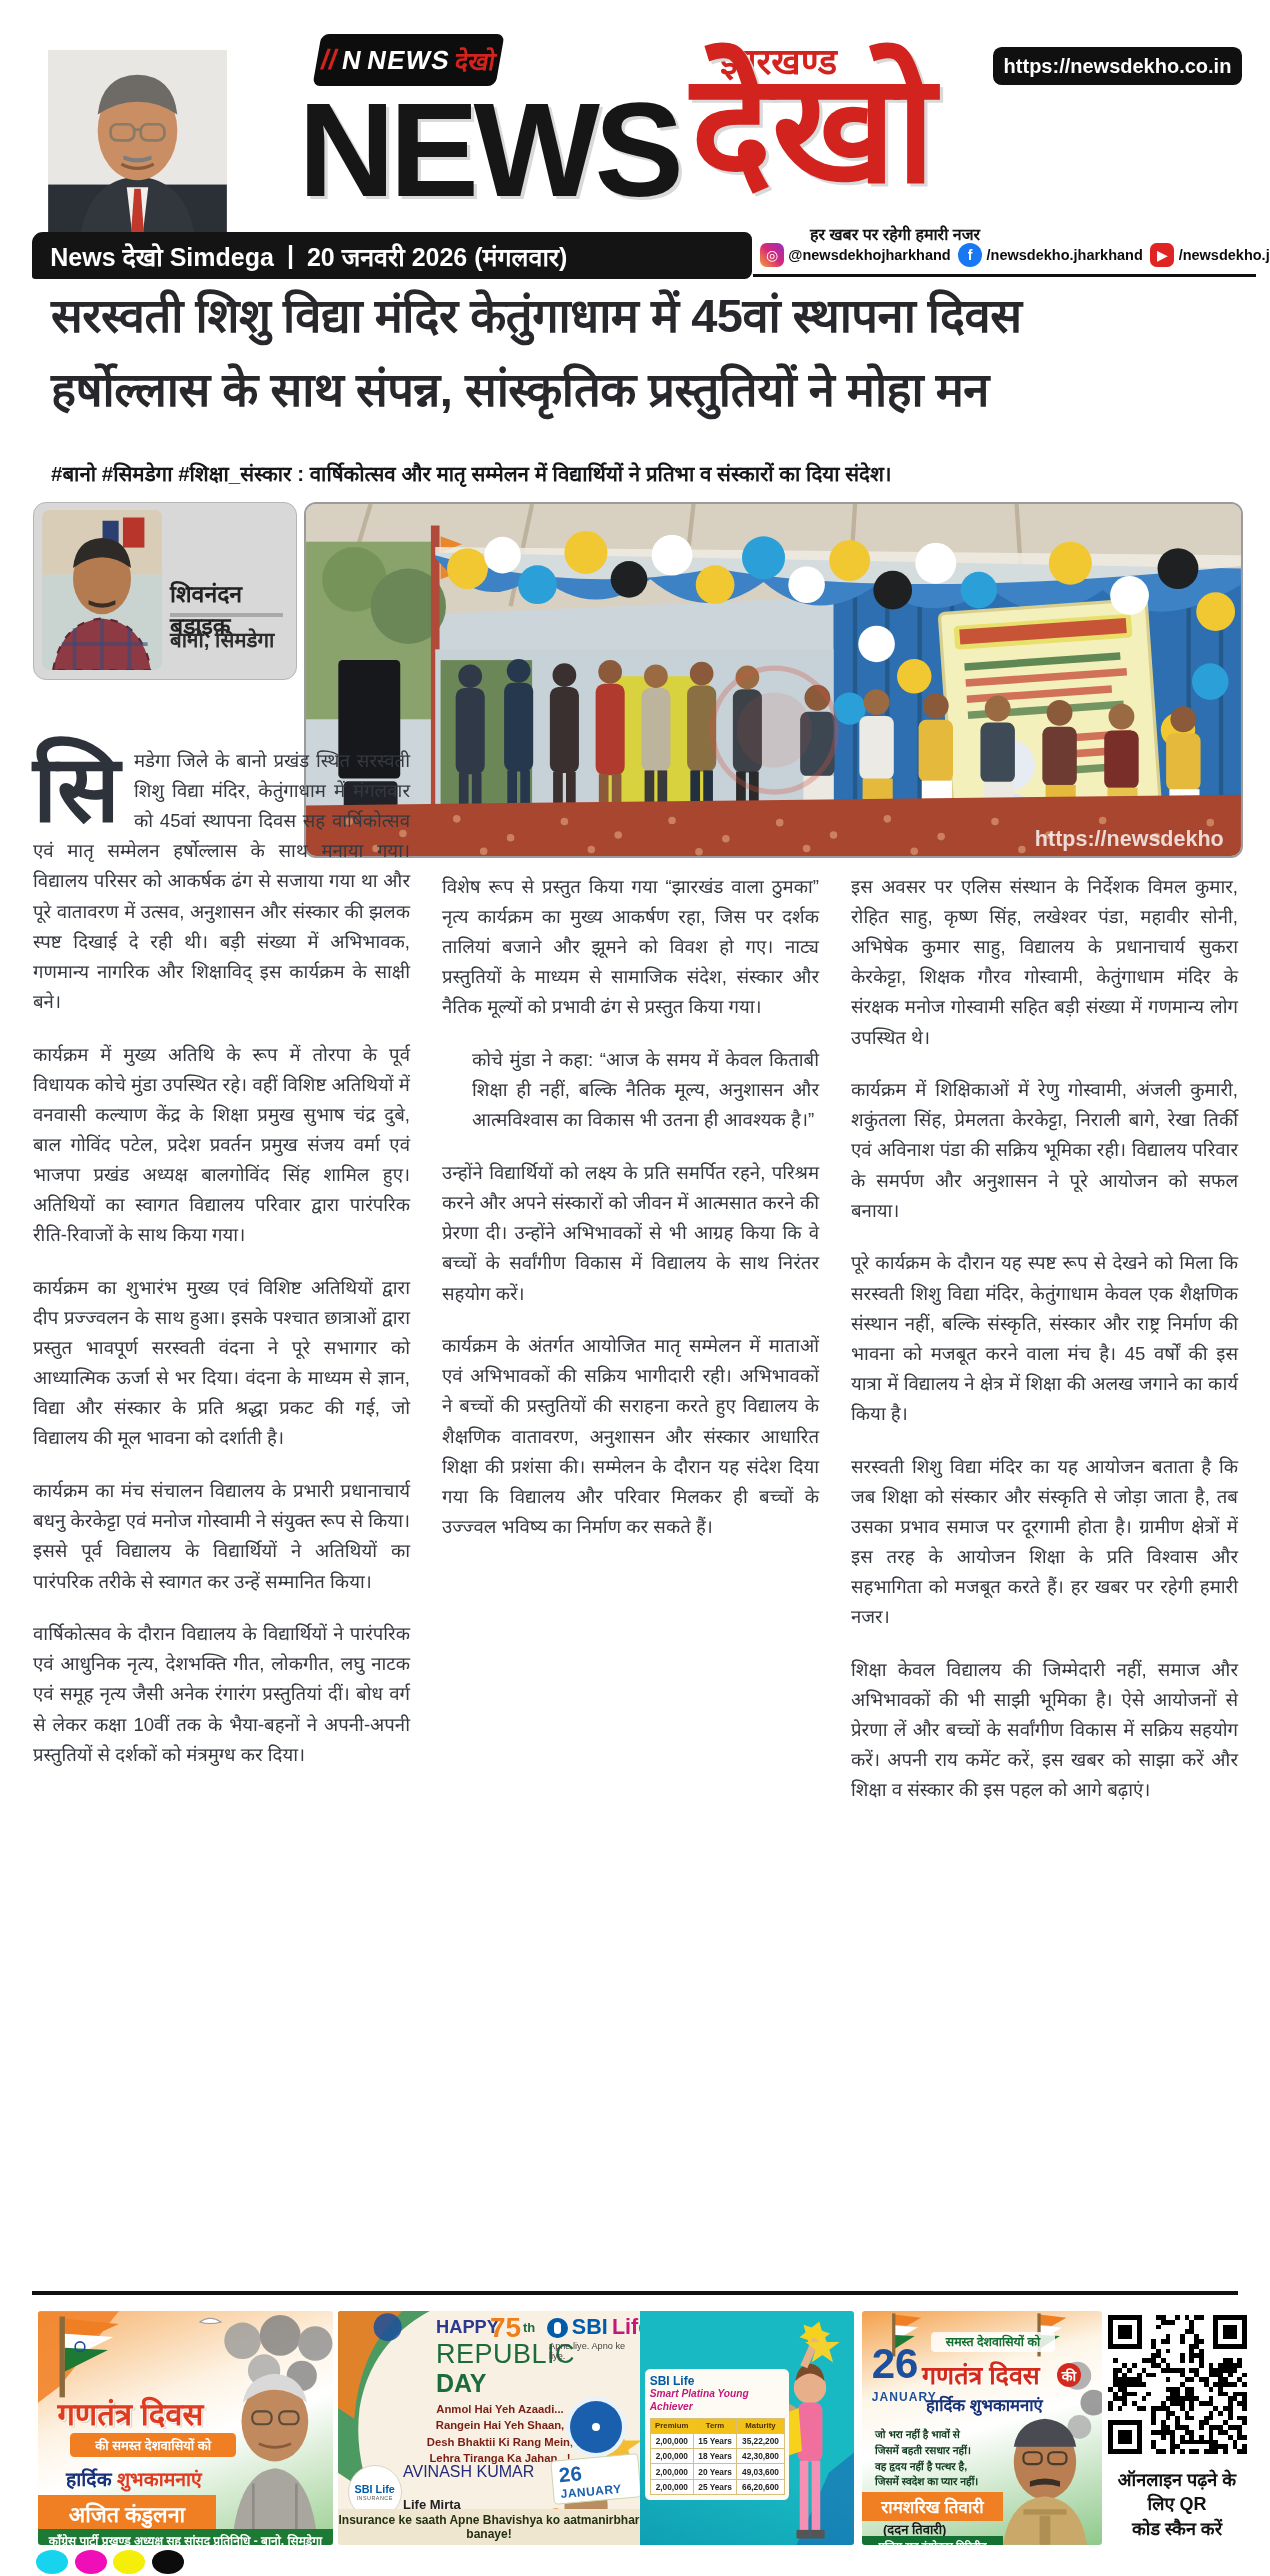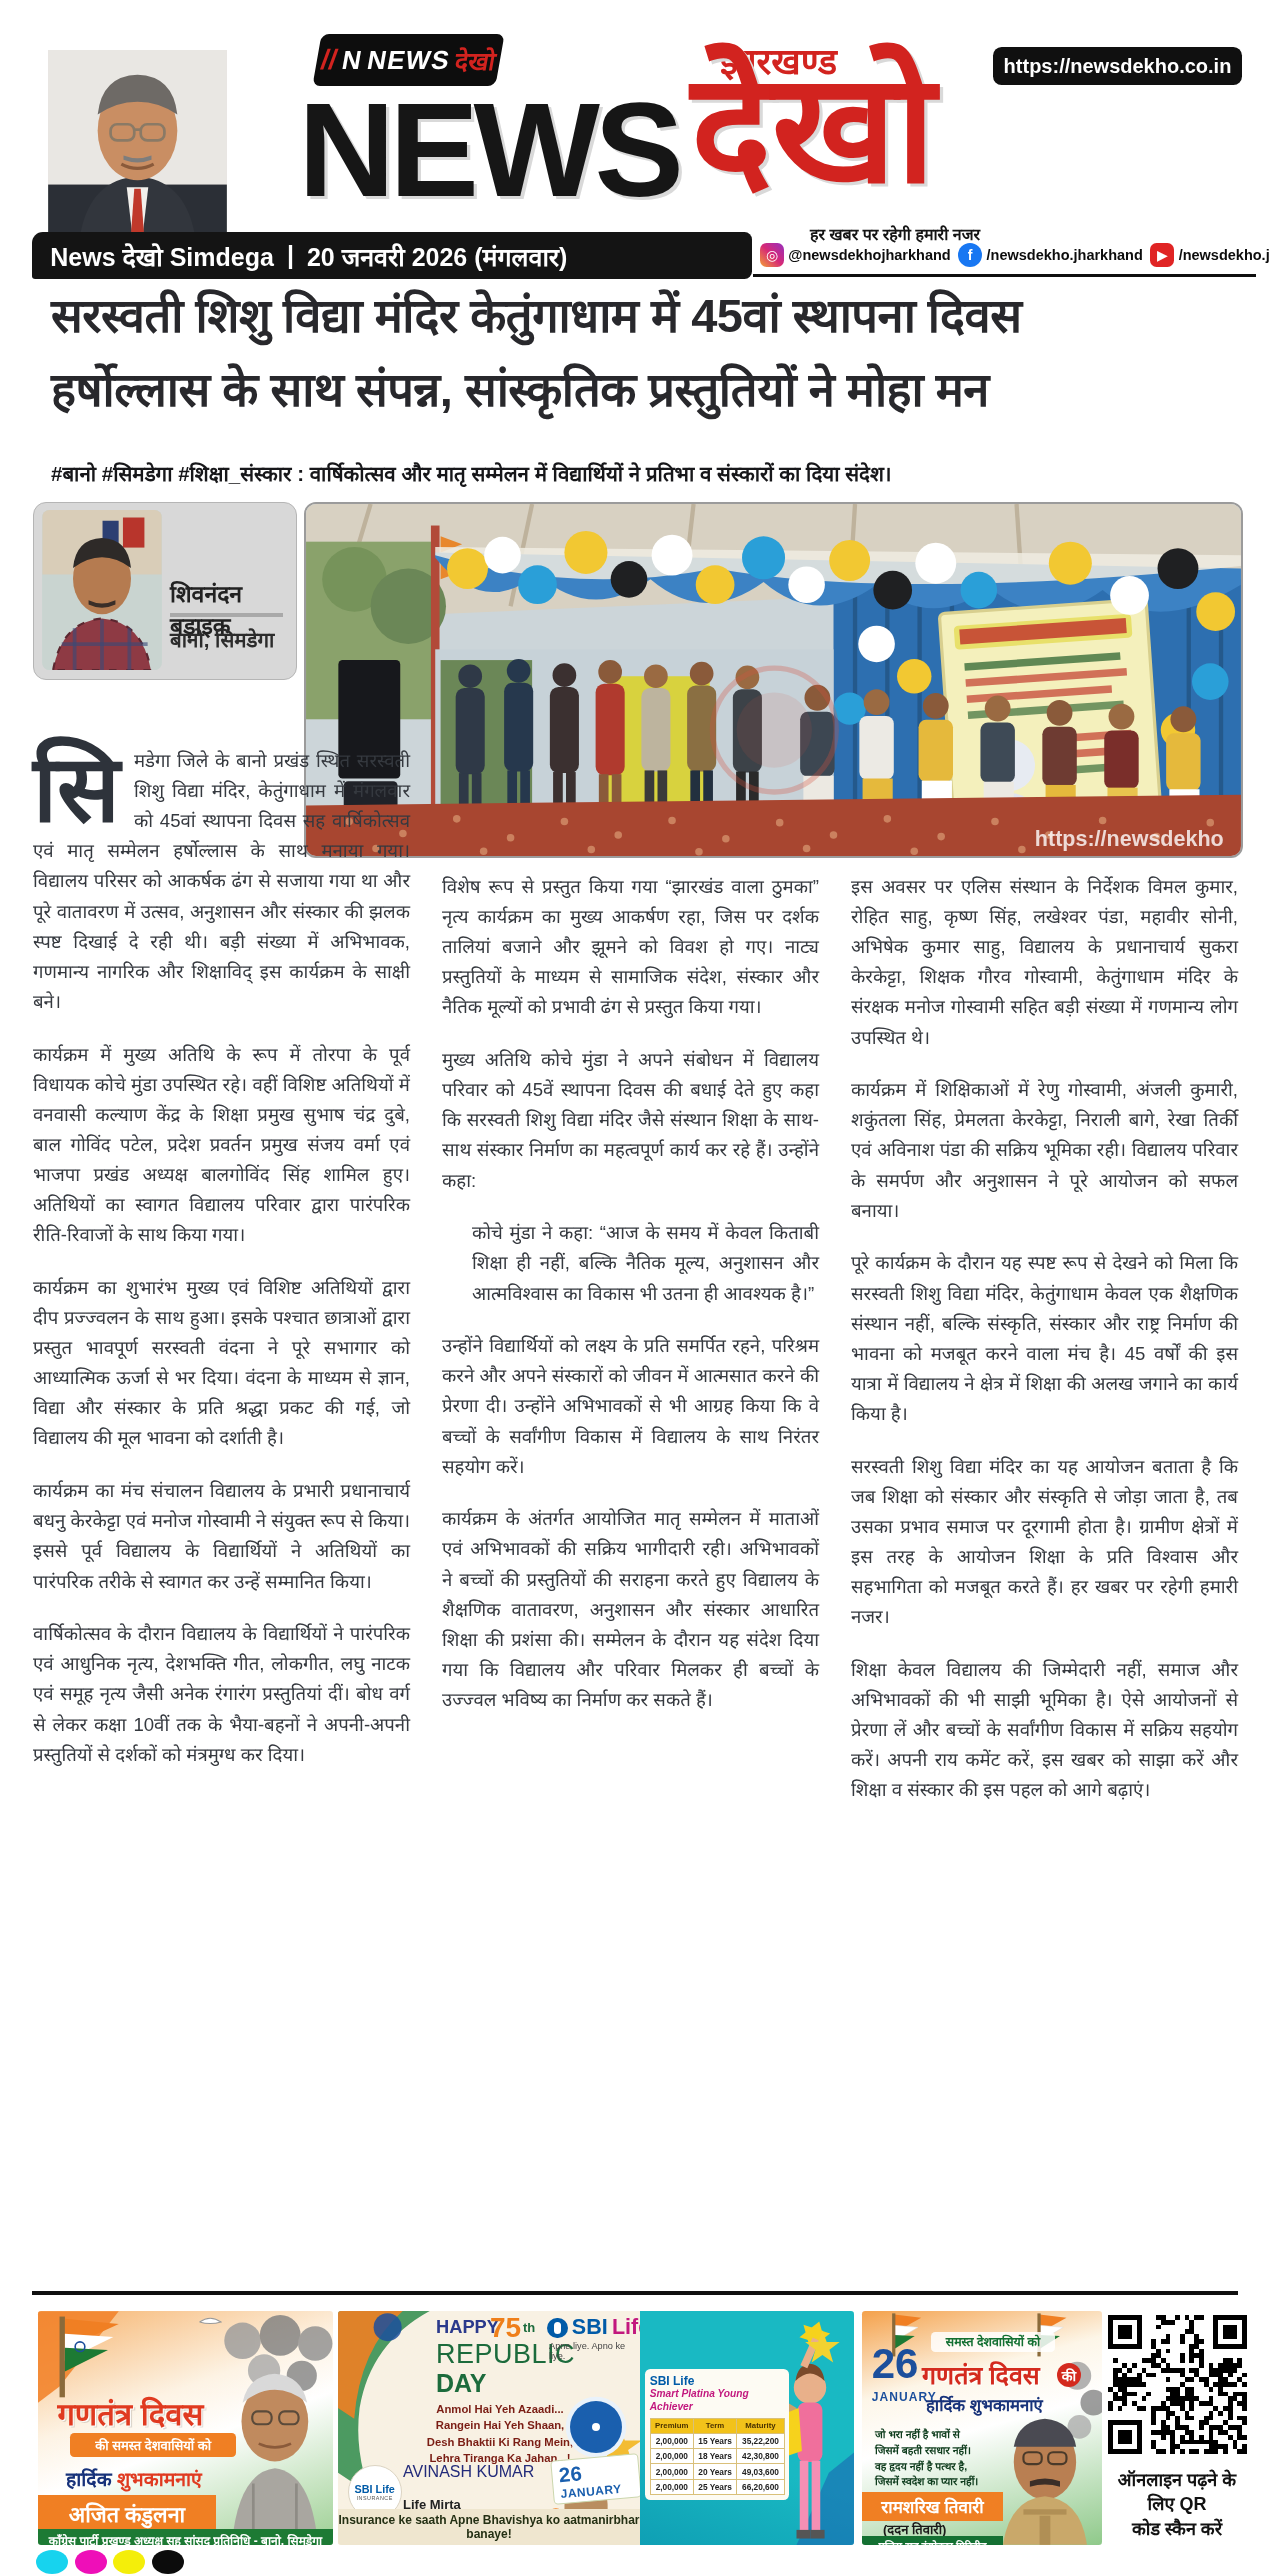--- a/index.html
+++ b/index.html
@@ -405,21 +405,20 @@
   <div class="abs col" style="left:33px;top:746px;width:377px;">
     <p><span class="dropcap">सि</span><span>मडेगा जिले के बानो प्रखंड स्थित सरस्वती शिशु विद्या मंदिर, केतुंगाधाम में मंगलवार को 45वां स्थापना दिवस सह वार्षिकोत्सव एवं मातृ सम्मेलन हर्षोल्लास के साथ मनाया गया। विद्यालय परिसर को आकर्षक ढंग से सजाया गया था और पूरे वातावरण में उत्सव, अनुशासन और संस्कार की झलक स्पष्ट दिखाई दे रही थी। बड़ी संख्या में अभिभावक, गणमान्य नागरिक और शिक्षाविद् इस कार्यक्रम के साक्षी बने।</span></p>
     <p>कार्यक्रम में मुख्य अतिथि के रूप में तोरपा के पूर्व विधायक कोचे मुंडा उपस्थित रहे। वहीं विशिष्ट अतिथियों में वनवासी कल्याण केंद्र के शिक्षा प्रमुख सुभाष चंद्र दुबे, बाल गोविंद पटेल, प्रदेश प्रवर्तन प्रमुख संजय वर्मा एवं भाजपा प्रखंड अध्यक्ष बालगोविंद सिंह शामिल हुए। अतिथियों का स्वागत विद्यालय परिवार द्वारा पारंपरिक रीति-रिवाजों के साथ किया गया।</p>
     <p>कार्यक्रम का शुभारंभ मुख्य एवं विशिष्ट अतिथियों द्वारा दीप प्रज्ज्वलन के साथ हुआ। इसके पश्चात छात्राओं द्वारा प्रस्तुत भावपूर्ण सरस्वती वंदना ने पूरे सभागार को आध्यात्मिक ऊर्जा से भर दिया। वंदना के माध्यम से ज्ञान, विद्या और संस्कार के प्रति श्रद्धा प्रकट की गई, जो विद्यालय की मूल भावना को दर्शाती है।</p>
     <p>कार्यक्रम का मंच संचालन विद्यालय के प्रभारी प्रधानाचार्य बधनु केरकेट्टा एवं मनोज गोस्वामी ने संयुक्त रूप से किया। इससे पूर्व विद्यालय के विद्यार्थियों ने अतिथियों का पारंपरिक तरीके से स्वागत कर उन्हें सम्मानित किया।</p>
     <p>वार्षिकोत्सव के दौरान विद्यालय के विद्यार्थियों ने पारंपरिक एवं आधुनिक नृत्य, देशभक्ति गीत, लोकगीत, लघु नाटक एवं समूह नृत्य जैसी अनेक रंगारंग प्रस्तुतियां दीं। बोध वर्ग से लेकर कक्षा 10वीं तक के भैया-बहनों ने अपनी-अपनी प्रस्तुतियों से दर्शकों को मंत्रमुग्ध कर दिया।</p>
   </div>
 
   <div class="abs col" style="left:442px;top:872px;width:377px;">
     <p>विशेष रूप से प्रस्तुत किया गया “झारखंड वाला ठुमका” नृत्य कार्यक्रम का मुख्य आकर्षण रहा, जिस पर दर्शक तालियां बजाने और झूमने को विवश हो गए। नाट्य प्रस्तुतियों के माध्यम से सामाजिक संदेश, संस्कार और नैतिक मूल्यों को प्रभावी ढंग से प्रस्तुत किया गया।</p>
-    <p>मुख्य अतिथि कोचे मुंडा ने अपने संबोधन में विद्यालय परिवार को 45वें स्थापना दिवस की बधाई देते हुए कहा कि सरस्वती शिशु विद्या मंदिर जैसे संस्थान शिक्षा के साथ-साथ संस्कार निर्माण का महत्वपूर्ण कार्य कर रहे हैं। उन्होंने कहा:</p>
     <p class="quote">कोचे मुंडा ने कहा: “आज के समय में केवल किताबी शिक्षा ही नहीं, बल्कि नैतिक मूल्य, अनुशासन और आत्मविश्वास का विकास भी उतना ही आवश्यक है।”</p>
     <p>उन्होंने विद्यार्थियों को लक्ष्य के प्रति समर्पित रहने, परिश्रम करने और अपने संस्कारों को जीवन में आत्मसात करने की प्रेरणा दी। उन्होंने अभिभावकों से भी आग्रह किया कि वे बच्चों के सर्वांगीण विकास में विद्यालय के साथ निरंतर सहयोग करें।</p>
     <p>कार्यक्रम के अंतर्गत आयोजित मातृ सम्मेलन में माताओं एवं अभिभावकों की सक्रिय भागीदारी रही। अभिभावकों ने बच्चों की प्रस्तुतियों की सराहना करते हुए विद्यालय के शैक्षणिक वातावरण, अनुशासन और संस्कार आधारित शिक्षा की प्रशंसा की। सम्मेलन के दौरान यह संदेश दिया गया कि विद्यालय और परिवार मिलकर ही बच्चों के उज्ज्वल भविष्य का निर्माण कर सकते हैं।</p>
   </div>
 
   <div class="abs col" style="left:851px;top:872px;width:387px;">
     <p>इस अवसर पर एलिस संस्थान के निर्देशक विमल कुमार, रोहित साहु, कृष्ण सिंह, लखेश्वर पंडा, महावीर सोनी, अभिषेक कुमार साहु, विद्यालय के प्रधानाचार्य सुकरा केरकेट्टा, शिक्षक गौरव गोस्वामी, केतुंगाधाम मंदिर के संरक्षक मनोज गोस्वामी सहित बड़ी संख्या में गणमान्य लोग उपस्थित थे।</p>
     <p>कार्यक्रम में शिक्षिकाओं में रेणु गोस्वामी, अंजली कुमारी, शकुंतला सिंह, प्रेमलता केरकेट्टा, निराली बागे, रेखा तिर्की एवं अविनाश पंडा की सक्रिय भूमिका रही। विद्यालय परिवार के समर्पण और अनुशासन ने पूरे आयोजन को सफल बनाया।</p>
     <p>पूरे कार्यक्रम के दौरान यह स्पष्ट रूप से देखने को मिला कि सरस्वती शिशु विद्या मंदिर, केतुंगाधाम केवल एक शैक्षणिक संस्थान नहीं, बल्कि संस्कृति, संस्कार और राष्ट्र निर्माण की भावना को मजबूत करने वाला मंच है। 45 वर्षों की इस यात्रा में विद्यालय ने क्षेत्र में शिक्षा की अलख जगाने का कार्य किया है।</p>
     <p>सरस्वती शिशु विद्या मंदिर का यह आयोजन बताता है कि जब शिक्षा को संस्कार और संस्कृति से जोड़ा जाता है, तब उसका प्रभाव समाज पर दूरगामी होता है। ग्रामीण क्षेत्रों में इस तरह के आयोजन शिक्षा के प्रति विश्वास और सहभागिता को मजबूत करते हैं। हर खबर पर रहेगी हमारी नजर।</p>

